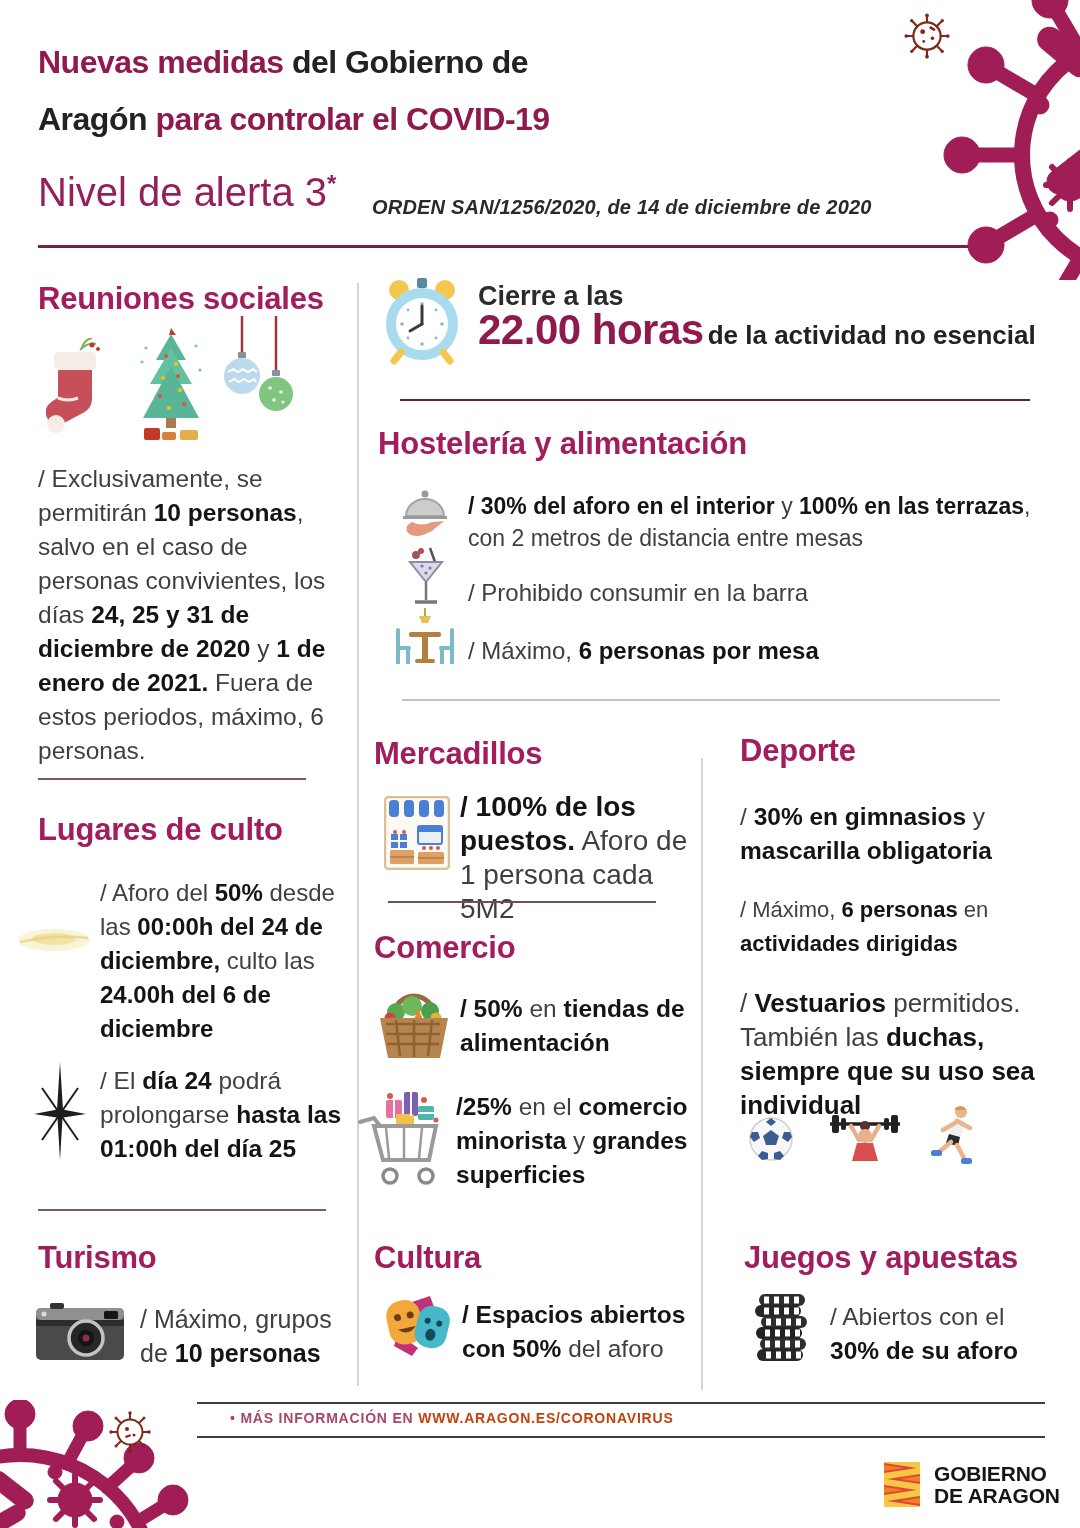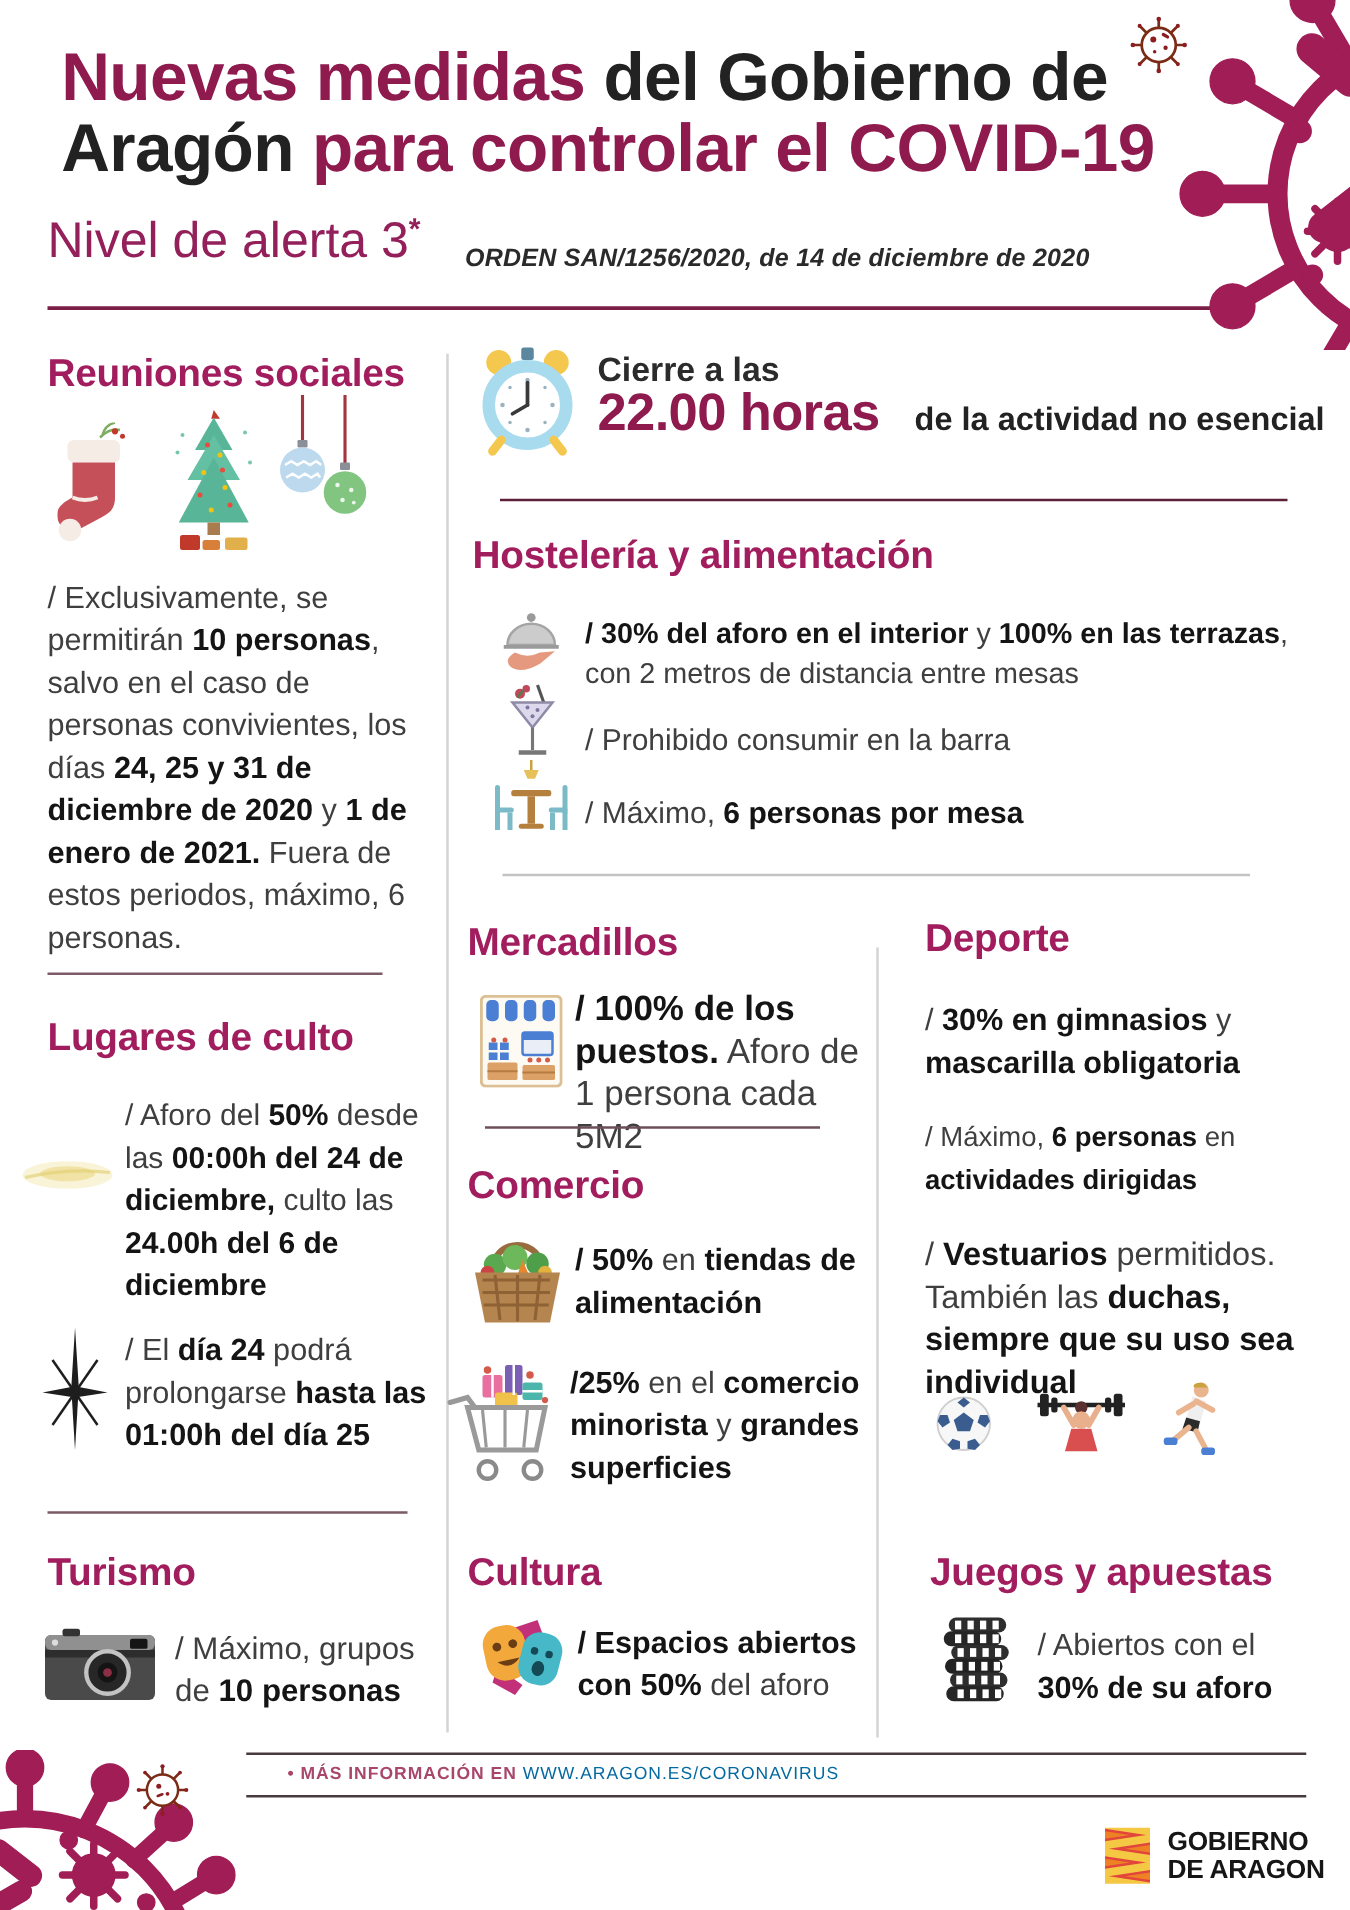--- a/index.html
+++ b/index.html
@@ -2,44 +2,44 @@
 <html><head>
 <meta charset="utf-8">
 <style>
   html,body{margin:0;padding:0;}
   body{
     width:1080px;height:1528px;position:relative;overflow:hidden;background:#ffffff;
     font-family:"Liberation Sans", sans-serif;color:#3f3f3f;
   }
   .abs{position:absolute;}
   
-  .main-title{left:38px;top:34px;font-size:54px;line-height:57px;font-weight:600;color:#222;letter-spacing:-0.5px;margin-left:11px;}
+  .main-title{left:38px;top:34px;font-size:32px;line-height:57px;font-weight:600;color:#222;letter-spacing:-0.5px;}
   .main-title .accent{color:#8f1a4e;font-weight:800;}
   .alert-row{left:38px;top:170px;font-size:40px;font-weight:400;color:#93205a;}
   .alert-row sup{font-size:24px;font-weight:600;}
   .order-ref{left:372px;top:196px;font-size:20px;font-style:italic;font-weight:700;color:#2a2a2a;letter-spacing:0.2px;}
   .header-rule{left:38px;top:245px;width:966px;height:3px;background:#7c1f47;}
   
   .rule{height:2px;background:#7c5a68;}
   .rule.dark{background:#5e2038;}
   .rule.gray{background:#c3c3c3;height:1.5px;}
   .rule.footer{background:#473a40;}
   .vsep{width:2px;background:#d4d4d4;}
   
   .sec-title{font-size:31px;font-weight:800;color:#a11d5d;letter-spacing:-0.2px;white-space:nowrap;}
   .body-text{font-size:25px;line-height:34px;color:#3f3f3f;font-weight:400;}
   .body-text b{color:#141414;font-weight:700;}
   
   .closure-prefix{font-size:27px;font-weight:700;color:#2b2b2b;}
-  .closure-time-row{display:flex;align-items:baseline;gap:28px;white-space:nowrap;}
+  .closure-time-row{display:flex;align-items:baseline;gap:4px;white-space:nowrap;}
   .closure-time{font-size:42px;font-weight:800;color:#8f1a4e;letter-spacing:-0.5px;}
   .closure-suffix{font-size:26px;font-weight:700;color:#222;}
   
   .footer-info{font-size:14px;letter-spacing:0.8px;color:#a8476a;font-weight:600;white-space:nowrap;}
-  .footer-info b{color:#0369a1;font-weight:400;text-align:right;}
+  .footer-info b{color:#c2410c;font-weight:700;text-align:right;}
   .logo-text{font-size:21px;line-height:22px;font-weight:800;color:#161616;letter-spacing:-0.2px;}
 </style>
 </head>
 <body>
 
 <div class="abs main-title">
   <div><span class="accent">Nuevas medidas</span><span> del Gobierno de</span></div>
   <div><span>Aragón </span><span class="accent">para controlar el COVID-19</span></div>
 </div>
 <div class="abs alert-row"><span>Nivel de alerta 3</span><sup>*</sup></div>

